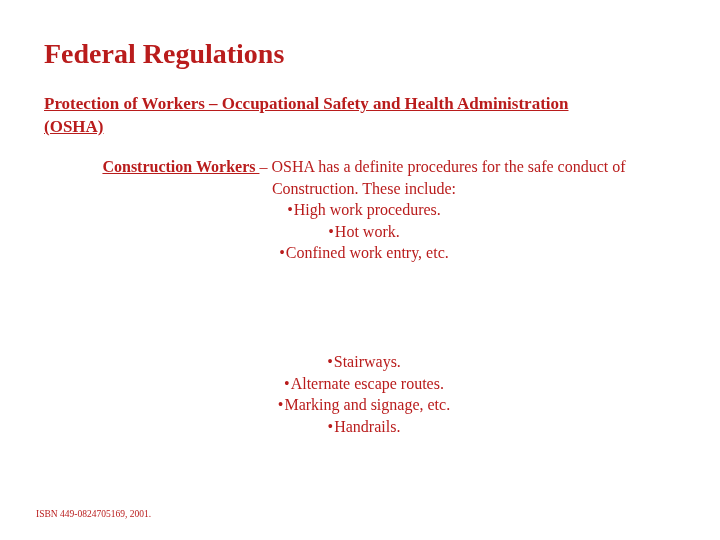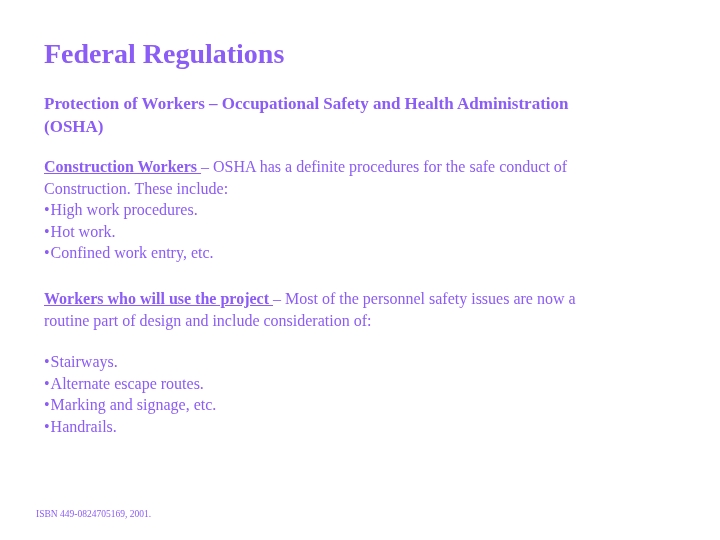--- a/index.html
+++ b/index.html
@@ -7,21 +7,21 @@
     padding: 0;
     background: #ffffff;
   }
   .slide {
     position: relative;
     width: 720px;
     height: 540px;
     background: #ffffff;
     overflow: hidden;
     font-family: "Liberation Serif", "DejaVu Serif", serif;
-    color: #8b5cf6;
+    color: #b91c1c;
   }
   .abs { position: absolute; }
 
   .title {
     left: 44px;
     top: 37px;
     font-size: 28px;
     font-weight: bold;
     line-height: 34px;
     margin: 0;
@@ -30,27 +30,28 @@
 
   .heading-block {
     left: 44px;
     top: 92px;
     font-size: 17px;
     font-weight: bold;
     line-height: 23px;
     width: 620px;
   }
   .heading-block .line { display: block; }
-  .u { }
+  .u { text-decoration: underline; }
 
   .para {
     left: 44px;
     font-size: 16px;
     line-height: 21.5px;
     width: 640px;
+    text-align: center;
   }
   .para .line { display: block; white-space: nowrap; }
   .lead-bold {
     font-weight: bold;
     text-decoration: underline;
   }
   .bullet-line { display: block; white-space: nowrap; }
   .bullet-glyph { margin-right: 1px; }
 
   .section1 { top: 156px; }
@@ -79,24 +80,20 @@
   </div>
 
   <div class="abs para section1">
     <span class="line"><span class="lead-bold">Construction Workers&nbsp;</span><span>– OSHA has a definite procedures for the safe conduct of</span></span>
     <span class="line">Construction. These include:</span>
     <span class="bullet-line"><span class="bullet-glyph">•</span><span>High work procedures.</span></span>
     <span class="bullet-line"><span class="bullet-glyph">•</span><span>Hot work.</span></span>
     <span class="bullet-line"><span class="bullet-glyph">•</span><span>Confined work entry, etc.</span></span>
   </div>
 
-  <div class="abs para section2">
-    <span class="line"><span class="lead-bold">Workers who will use the project&nbsp;</span><span>– Most of the personnel safety issues are now a</span></span>
-    <span class="line">routine part of design and include consideration of:</span>
-  </div>
 
   <div class="abs para bullets2">
     <span class="bullet-line"><span class="bullet-glyph">•</span><span>Stairways.</span></span>
     <span class="bullet-line"><span class="bullet-glyph">•</span><span>Alternate escape routes.</span></span>
     <span class="bullet-line"><span class="bullet-glyph">•</span><span>Marking and signage, etc.</span></span>
     <span class="bullet-line"><span class="bullet-glyph">•</span><span>Handrails.</span></span>
   </div>
 
   <div class="abs reference">
     <span class="line">ISBN 449-0824705169, 2001.</span>

